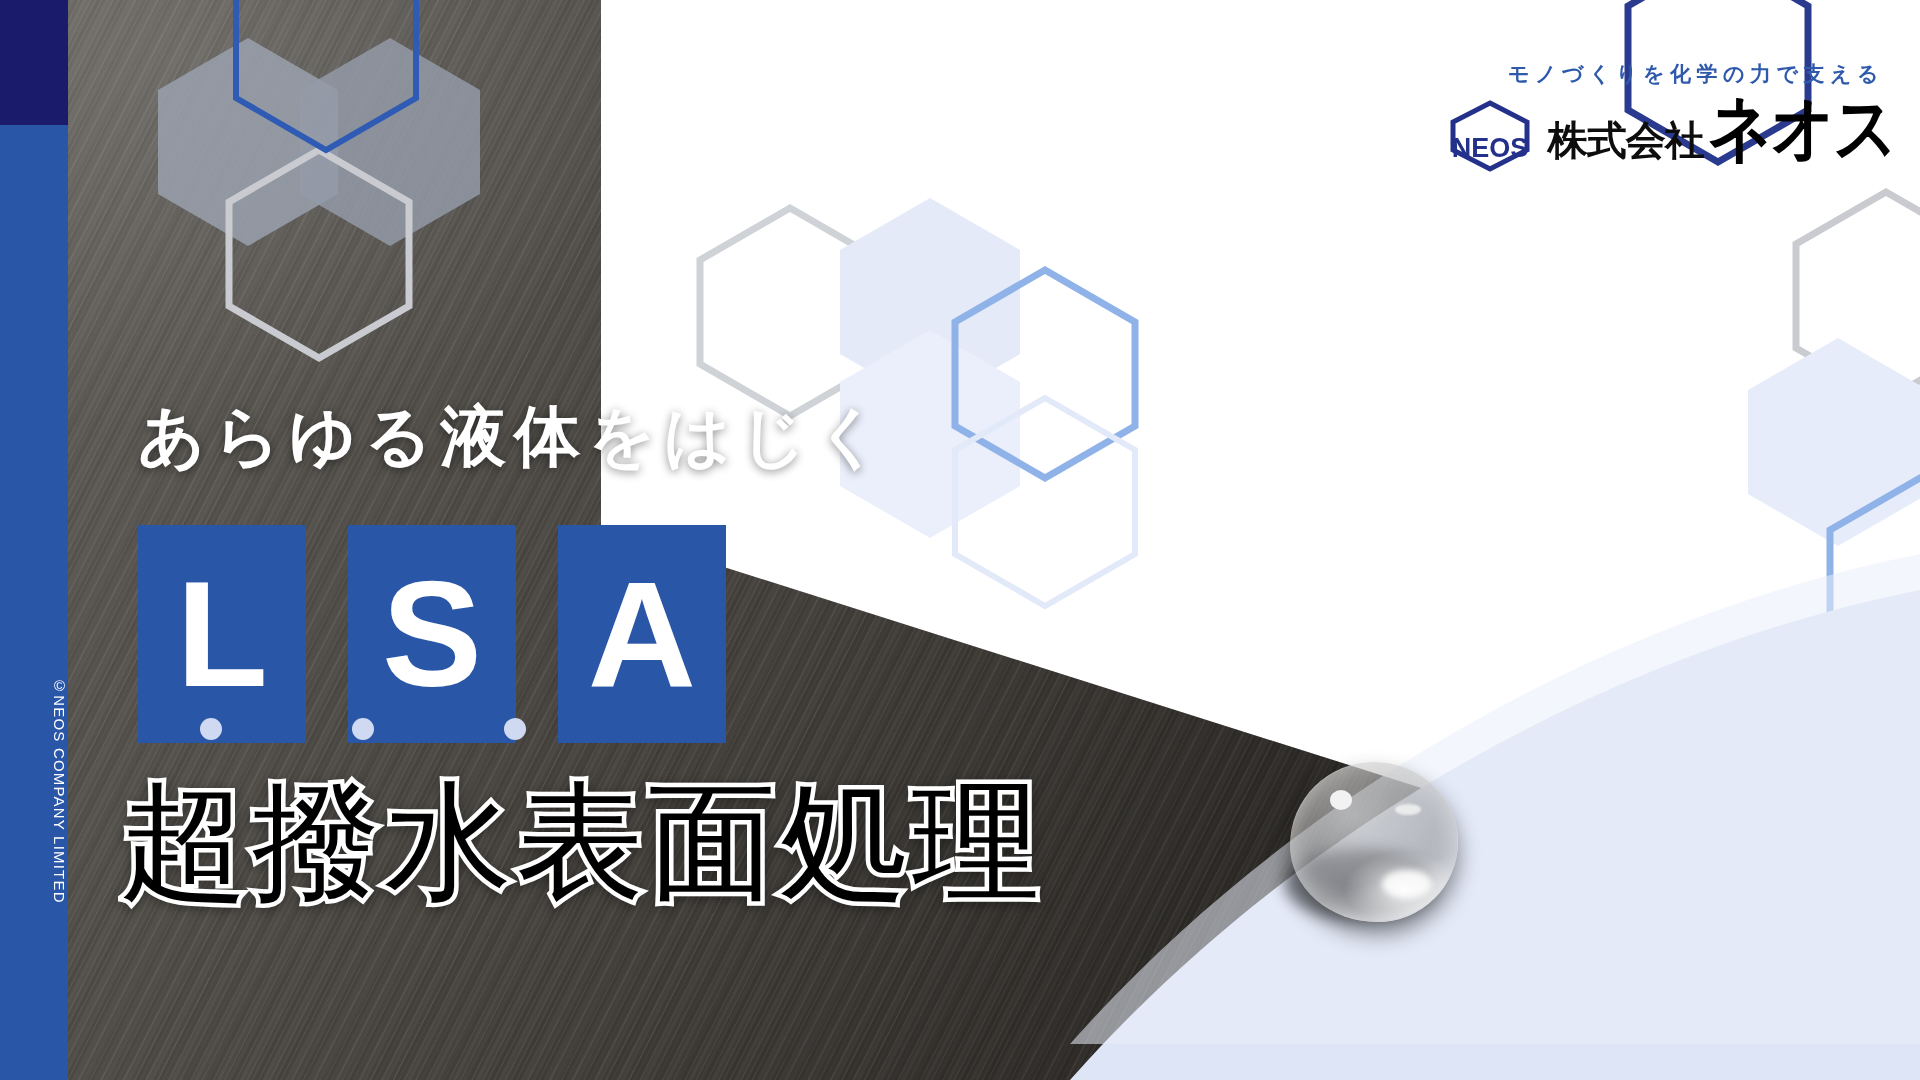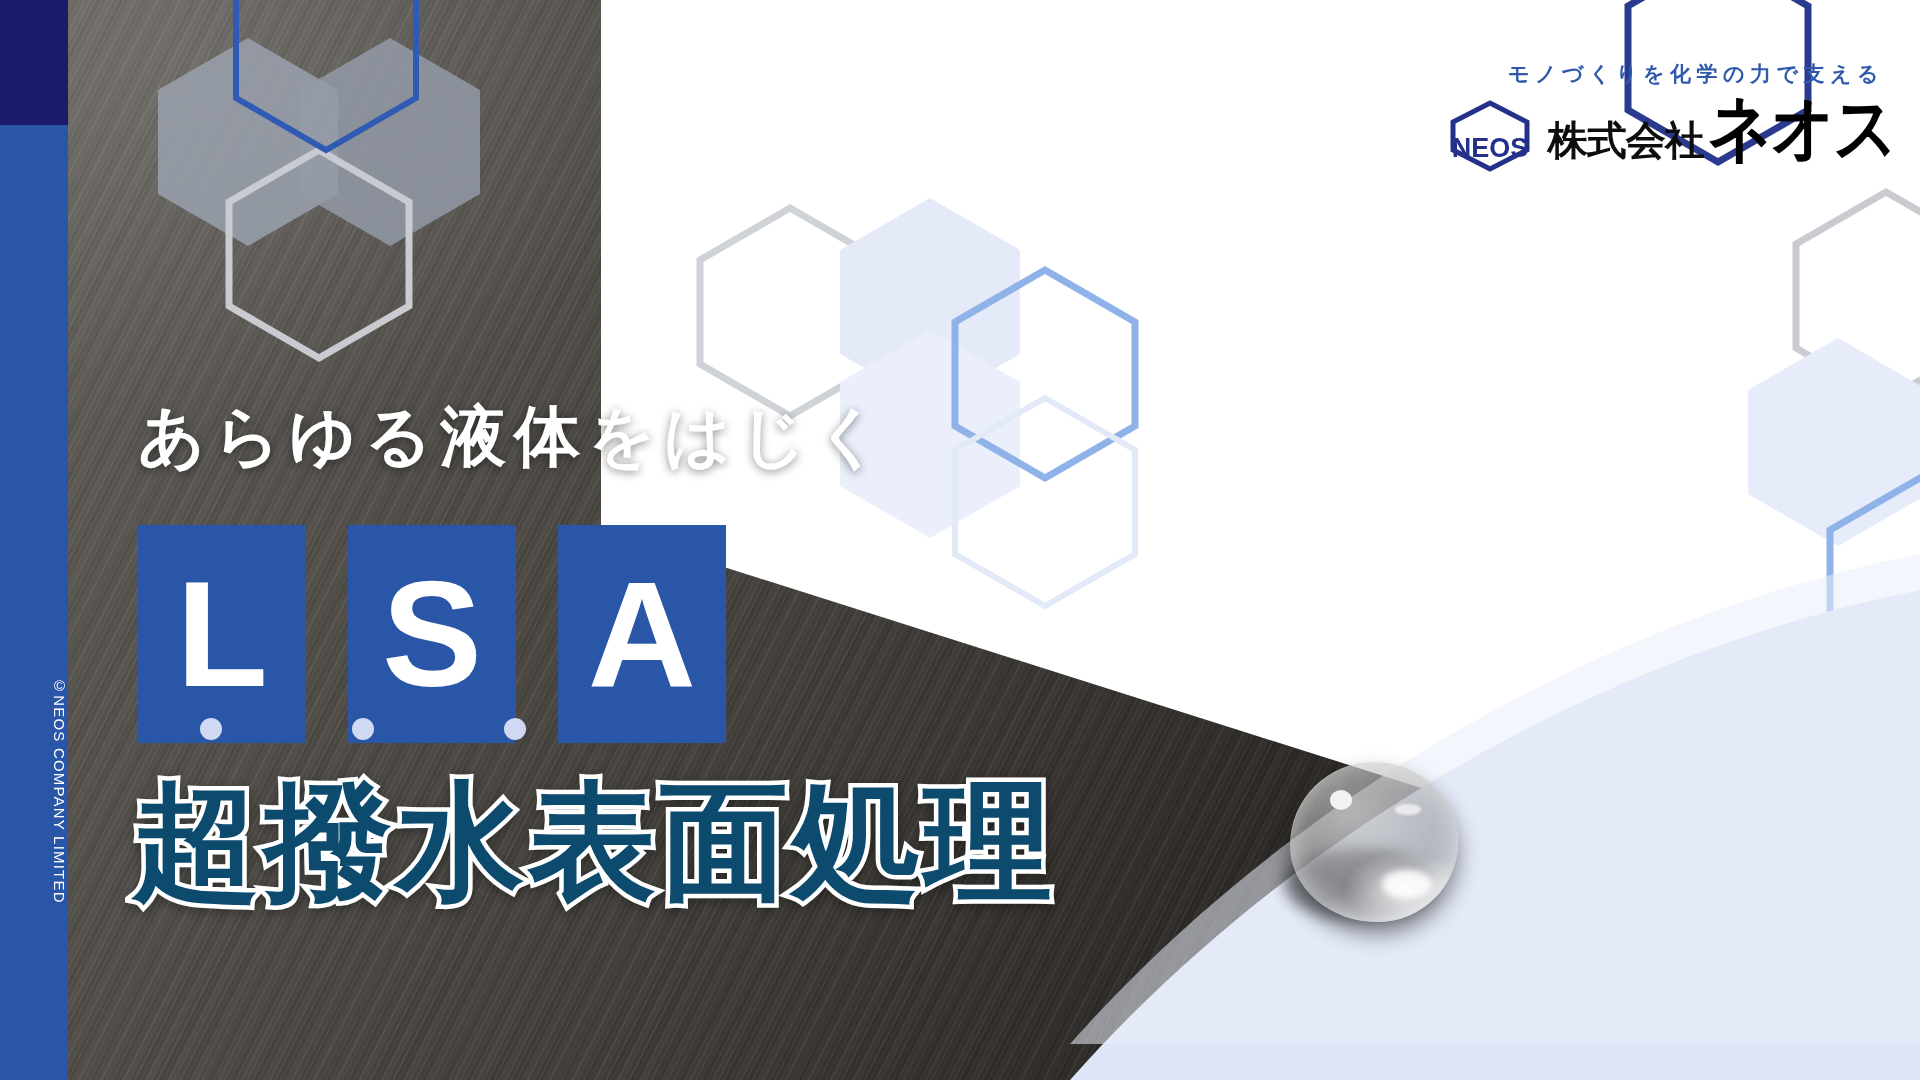--- a/index.html
+++ b/index.html
@@ -79,24 +79,24 @@
     width:168px;height:218px;background:#2a56a8;
     display:flex;align-items:center;justify-content:center;
     color:#fff;font-size:150px;font-weight:700;line-height:1;
     font-family:"Liberation Sans","DejaVu Sans",sans-serif;
   }
 
   #dots{position:absolute;left:200px;top:718px;z-index:30;display:flex;gap:130px;}
   .dot{width:22px;height:22px;border-radius:50%;background:#cfd9f2;}
 
   #subhead{
-    position:absolute;left:132px;top:770px;z-index:30;
-    font-size:128px;font-weight:700;letter-spacing:4px;white-space:nowrap;line-height:1.12;
-    font-family:"DejaVu Sans","Liberation Sans",sans-serif;
-    color:#0c4a6e;
+    position:absolute;left:120px;top:770px;z-index:30;
+    font-size:128px;font-weight:400;letter-spacing:4px;white-space:nowrap;line-height:1.12;
+    font-family:"DejaVu Sans","Liberation Sans",sans-serif;
+    color:#000000;
     -webkit-text-stroke:9px #ffffff;
     paint-order:stroke fill;
     filter:drop-shadow(0 3px 6px rgba(0,0,0,.35));
   }
 
   
   #droplet{
     position:absolute;left:1290px;top:762px;width:168px;height:160px;z-index:25;
   }
   #drop-body{

